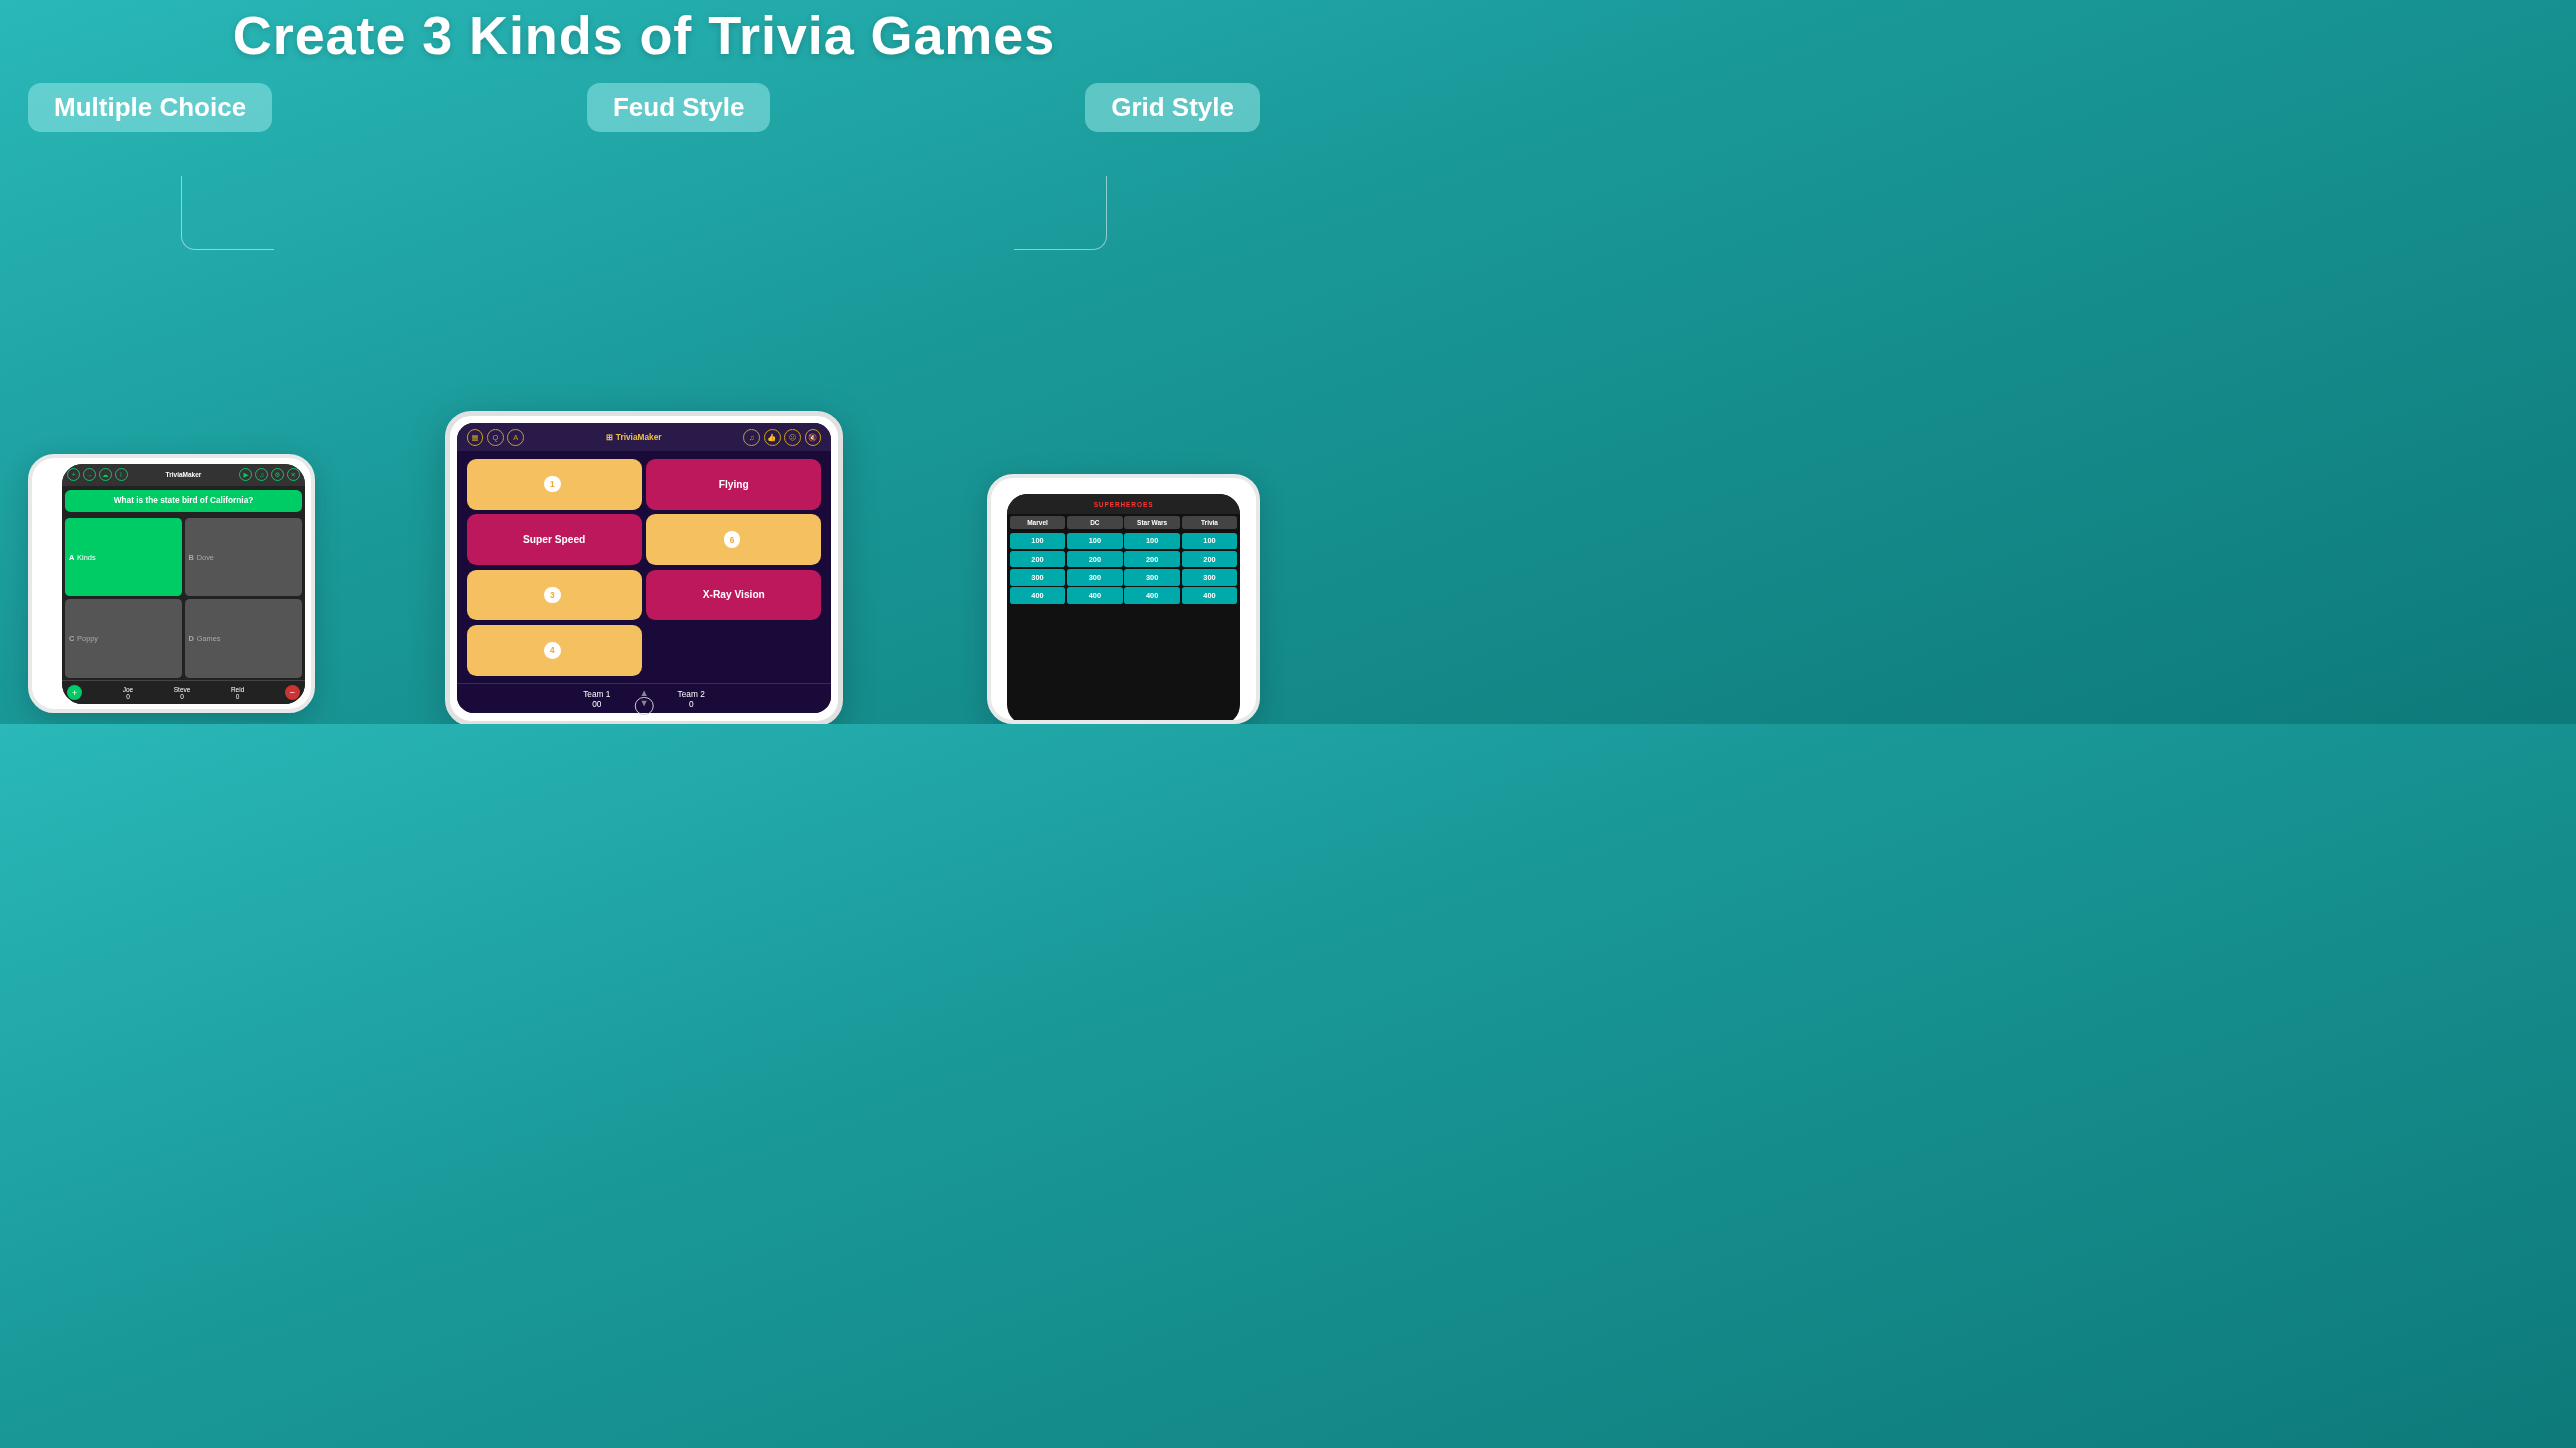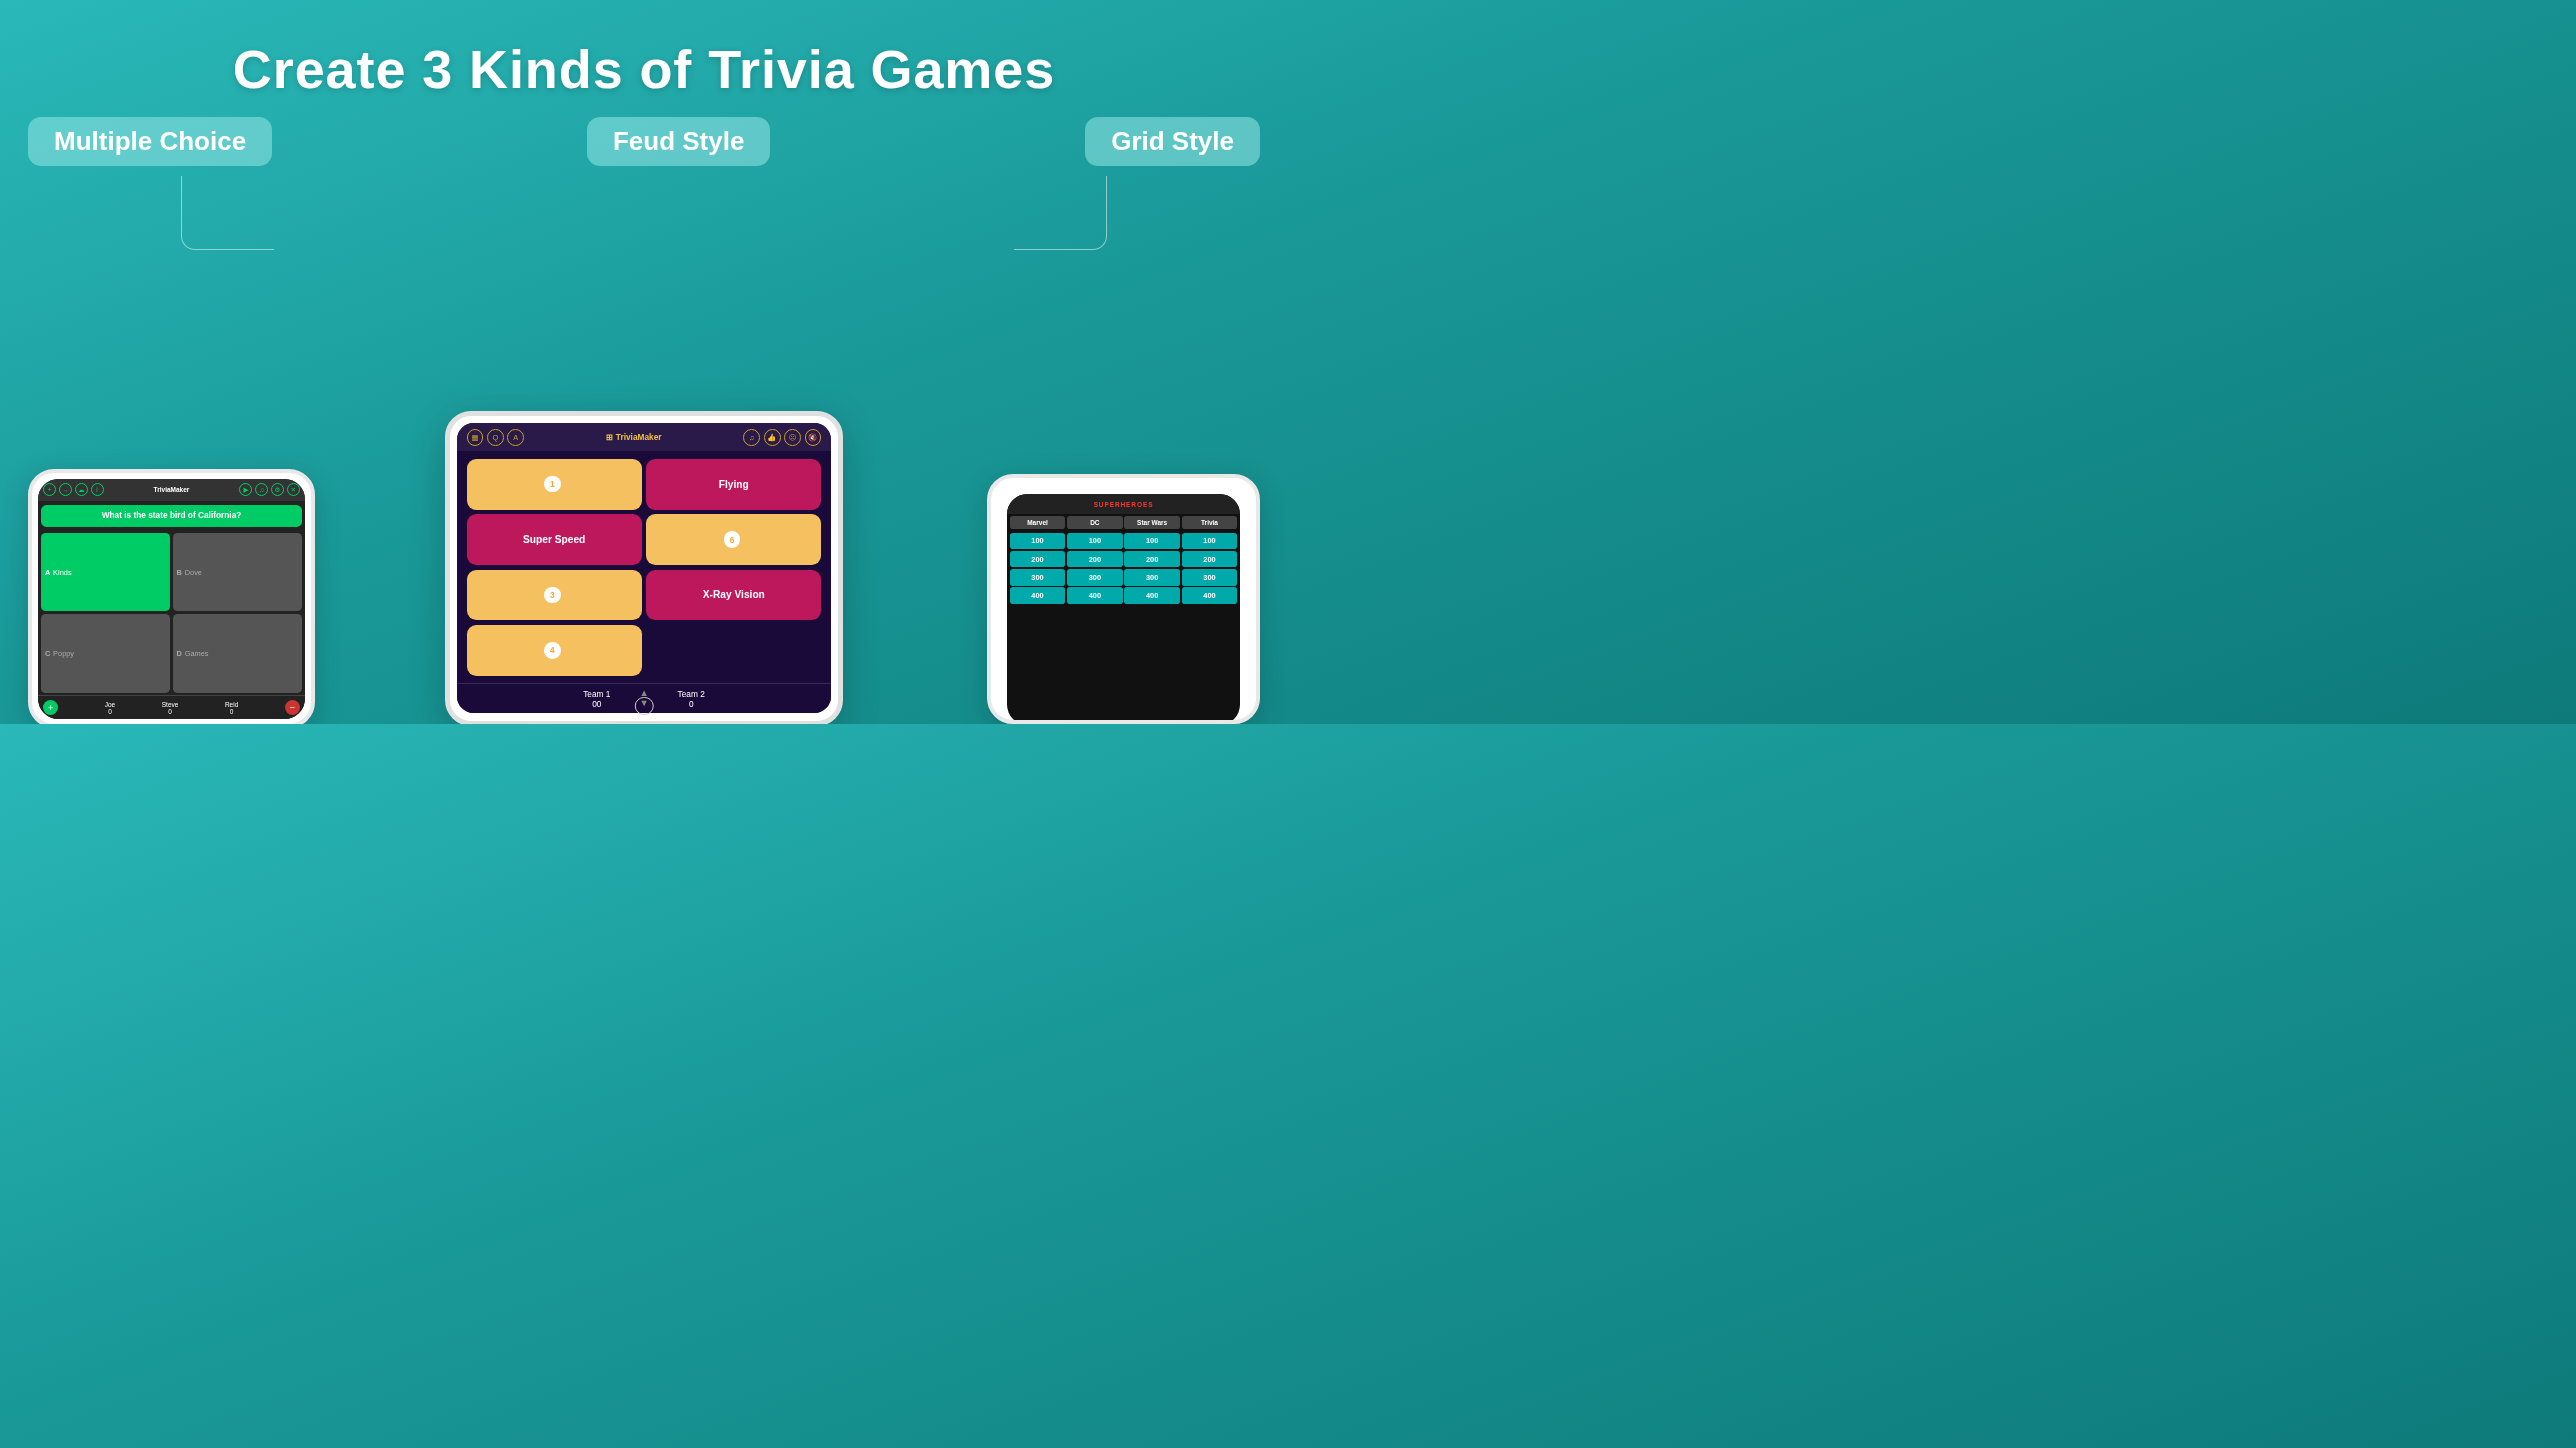--- a/index.html
+++ b/index.html
@@ -12,21 +12,21 @@
       overflow: hidden;
       position: relative;
     }
 
     
     .main-title {
       text-align: center;
       color: white;
       font-size: 54px;
       font-weight: 900;
-      padding-top: 38px;
+      padding-top: 4px;
       letter-spacing: 0.9px;
       text-shadow: 0 1.9px 7.4px rgba(0,0,0,0.18);
     }
 
     
     .labels-row {
       display: flex;
       justify-content: space-between;
       align-items: center;
       padding: 16.7px 28px 0 28px;
@@ -57,24 +57,25 @@
     
     .phone-left {
       width: 287px;
       height: 259px;
       background: white;
       border-radius: 26px;
       border: 4.6px solid #e8e8e8;
       box-shadow: 0 7.4px 28px rgba(0,0,0,0.18);
       position: absolute;
       left: 28px;
-      bottom: 5px;
+      bottom: 20px;
       overflow: hidden;
       display: flex;
       flex-direction: column;
+      padding-left: 24px;
     }
 
     .phone-left-screen {
       background: #222;
       flex: 1;
       border-radius: 20.4px;
       overflow: hidden;
       margin: 5.6px;
       display: flex;
       flex-direction: column;

